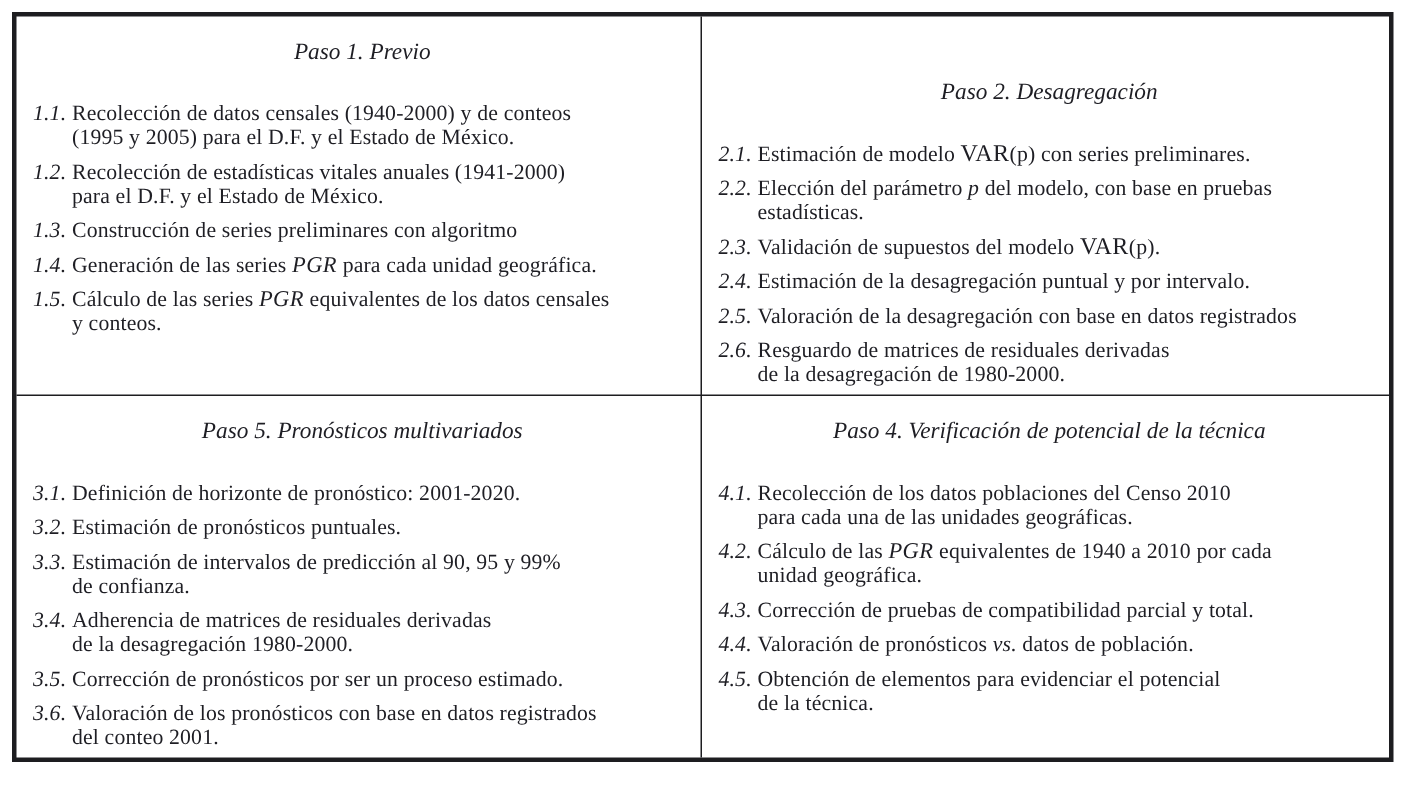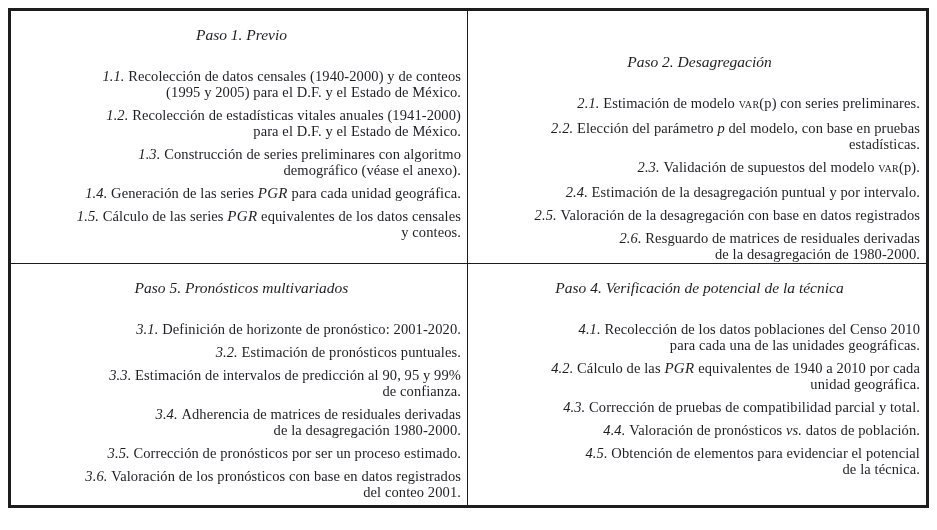--- a/index.html
+++ b/index.html
@@ -40,51 +40,49 @@
     font-size: 15.5px;
     line-height: 18px;
     color: #1e1e24;
   }
   .items { }
   .item {
     font-size: 14.5px;
     line-height: 16px;
     margin-bottom: 7px;
     letter-spacing: 0.1px;
-    text-align: right;
   }
   .line { display: block; white-space: nowrap; }
   .line.cont { padding-left: 26px; }
   .num {
     display: inline-block;
     min-width: 26px;
     font-style: italic;
   }
-  .seg-sc  { font-size: 10px; letter-spacing: 0.3px; }
+  .seg-sc  { font-size: 16px; letter-spacing: 0.3px; }
   .seg-sci { font-size: 15px; font-style: italic; letter-spacing: 0.3px; }
   .seg-i   { font-style: italic; }
 </style>
 </head>
 <body>
 
 <div class="doc">
   <section class="cell cell-tl">
     <h3 class="cell-header">Paso 1. Previo</h3>
     <div class="items">
         <div class="item">
           <span class="line"><span class="num">1.1.&nbsp;</span><span>Recolección de datos censales (1940-2000) y de conteos</span></span>
           <span class="line cont"><span>(1995 y 2005) para el D.F. y el Estado de México.</span></span>
         </div>
         <div class="item">
           <span class="line"><span class="num">1.2.&nbsp;</span><span>Recolección de estadísticas vitales anuales (1941-2000)</span></span>
           <span class="line cont"><span>para el D.F. y el Estado de México.</span></span>
         </div>
         <div class="item">
           <span class="line"><span class="num">1.3.&nbsp;</span><span>Construcción de series preliminares con algoritmo</span></span>
-          <span class="line cont"><span>demográfico (véase el anexo).</span></span>
         </div>
         <div class="item">
           <span class="line"><span class="num">1.4.&nbsp;</span><span>Generación de las series </span><span class="seg-sci">PGR</span><span> para cada unidad geográfica.</span></span>
         </div>
         <div class="item">
           <span class="line"><span class="num">1.5.&nbsp;</span><span>Cálculo de las series </span><span class="seg-sci">PGR</span><span> equivalentes de los datos censales</span></span>
           <span class="line cont"><span>y conteos.</span></span>
         </div>
       </div>
   </section>

